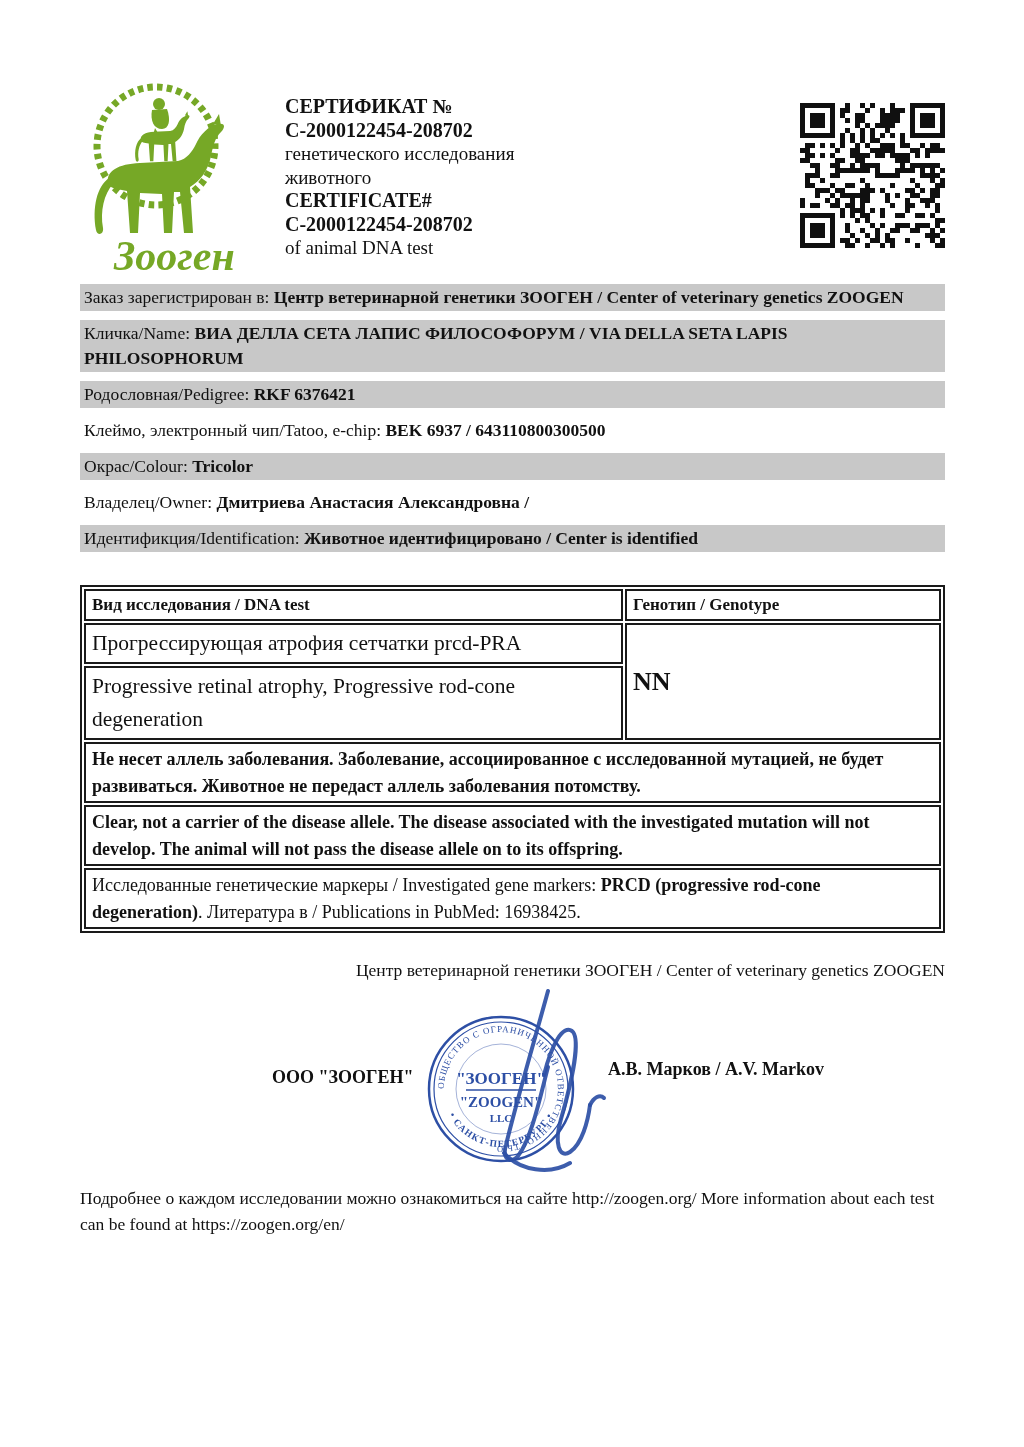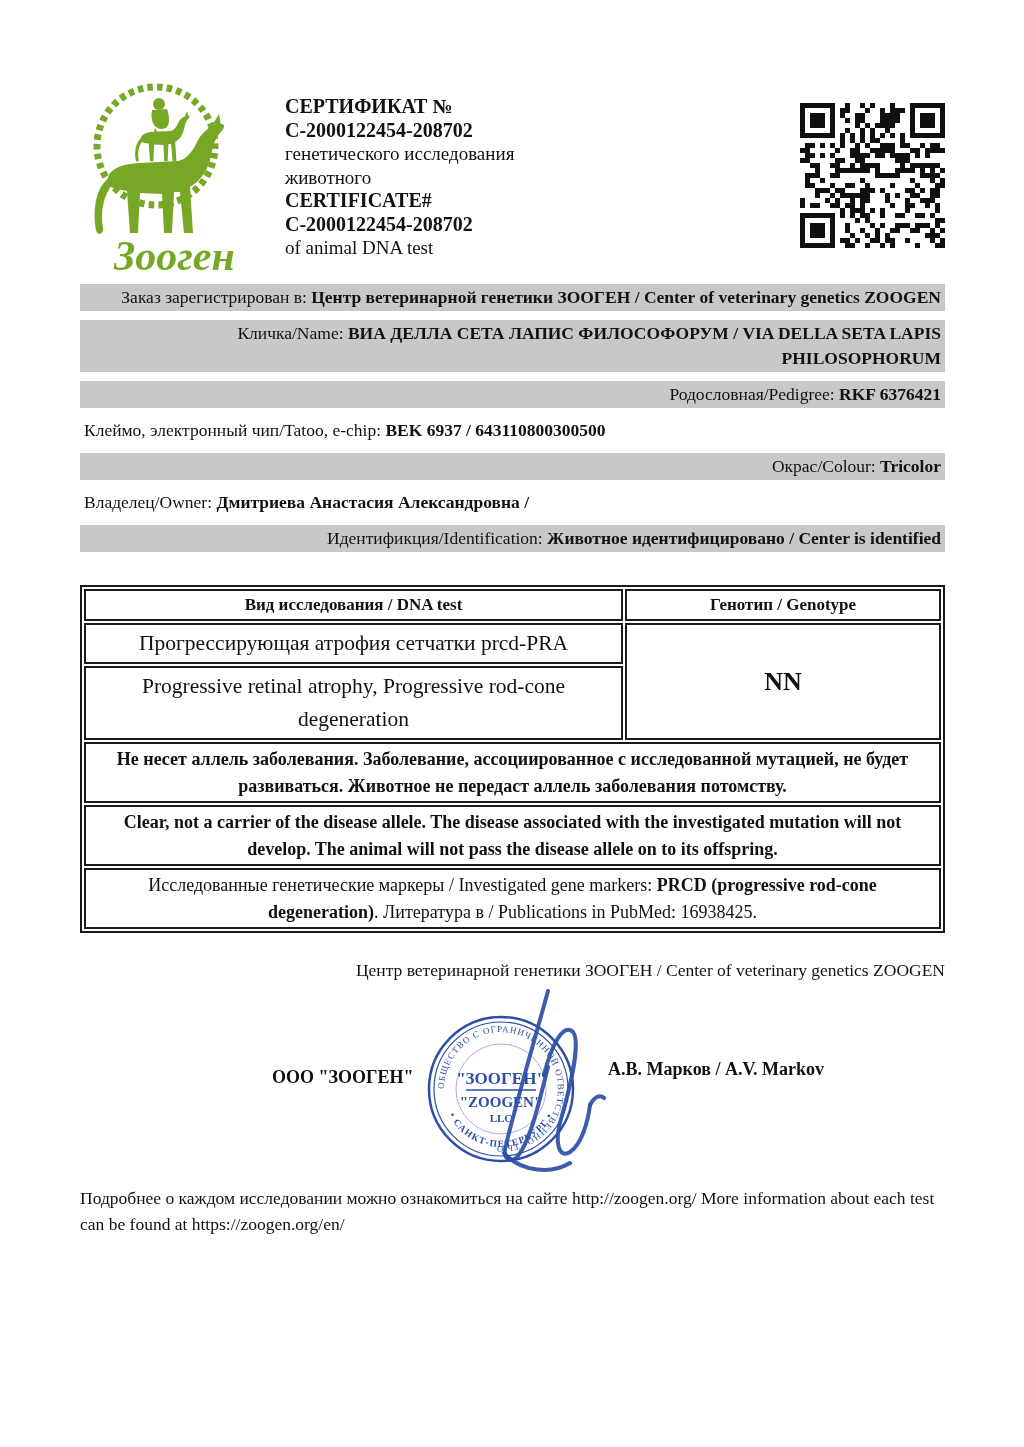--- a/index.html
+++ b/index.html
@@ -16,27 +16,27 @@
   .logo-brand{fill:var(--green,#76a826); font-style:italic; font-weight:bold;
     font-family:"Liberation Serif", serif;}
   .heading{flex:1; text-align:left; font-size:19px; line-height:23.5px; margin-top:11px;}
   .heading .b{font-weight:bold; font-size:20px;}
   .qr-wrap{flex:0 0 150px; margin-top:19px; text-align:right;}
   
   .dates-row{display:flex; justify-content:space-between; font-size:17.5px;
     line-height:21px; margin:1px 0 9px 0;}
   .field-row{position:relative; font-size:17.5px; line-height:25px;
     padding:1px 4px; margin-bottom:9px;}
-  .field-row.shaded{background:var(--shade,#c8c8c8);text-align:right;}
+  .field-row.shaded{background:var(--shade,#c8c8c8);}
   .field-row .val{font-weight:bold;}
   .pair2{position:absolute; left:418px; top:1px; white-space:nowrap;}
   
   table.dna{width:100%; border-collapse:separate; border-spacing:2px;
     border:2px solid #1a1a1a; margin-top:33px;}
-  table.dna th, table.dna td{border:2px solid #1a1a1a; text-align:center;
+  table.dna th, table.dna td{border:2px solid #1a1a1a; text-align:left;
     vertical-align:middle; padding:2px 6px;margin-left:20px;}
   table.dna th{font-size:17px; padding:4px 6px;}
   th.gcol, td.gcell{width:300px;}
   td.test-name{font-size:21.5px; line-height:33px; padding:4px 6px;}
   td.gcell{text-align:center; font-size:26px; font-weight:bold;}
   td.interp{font-weight:bold; font-size:18px; line-height:26.5px; padding:3px 6px;}
   td.markers{font-size:18px; line-height:26.5px; padding:3px 6px;}
   td.markers .mb{font-weight:bold;}
   
   .org-line{margin-top:26px; text-align:right; font-size:17.5px; line-height:22px;}

